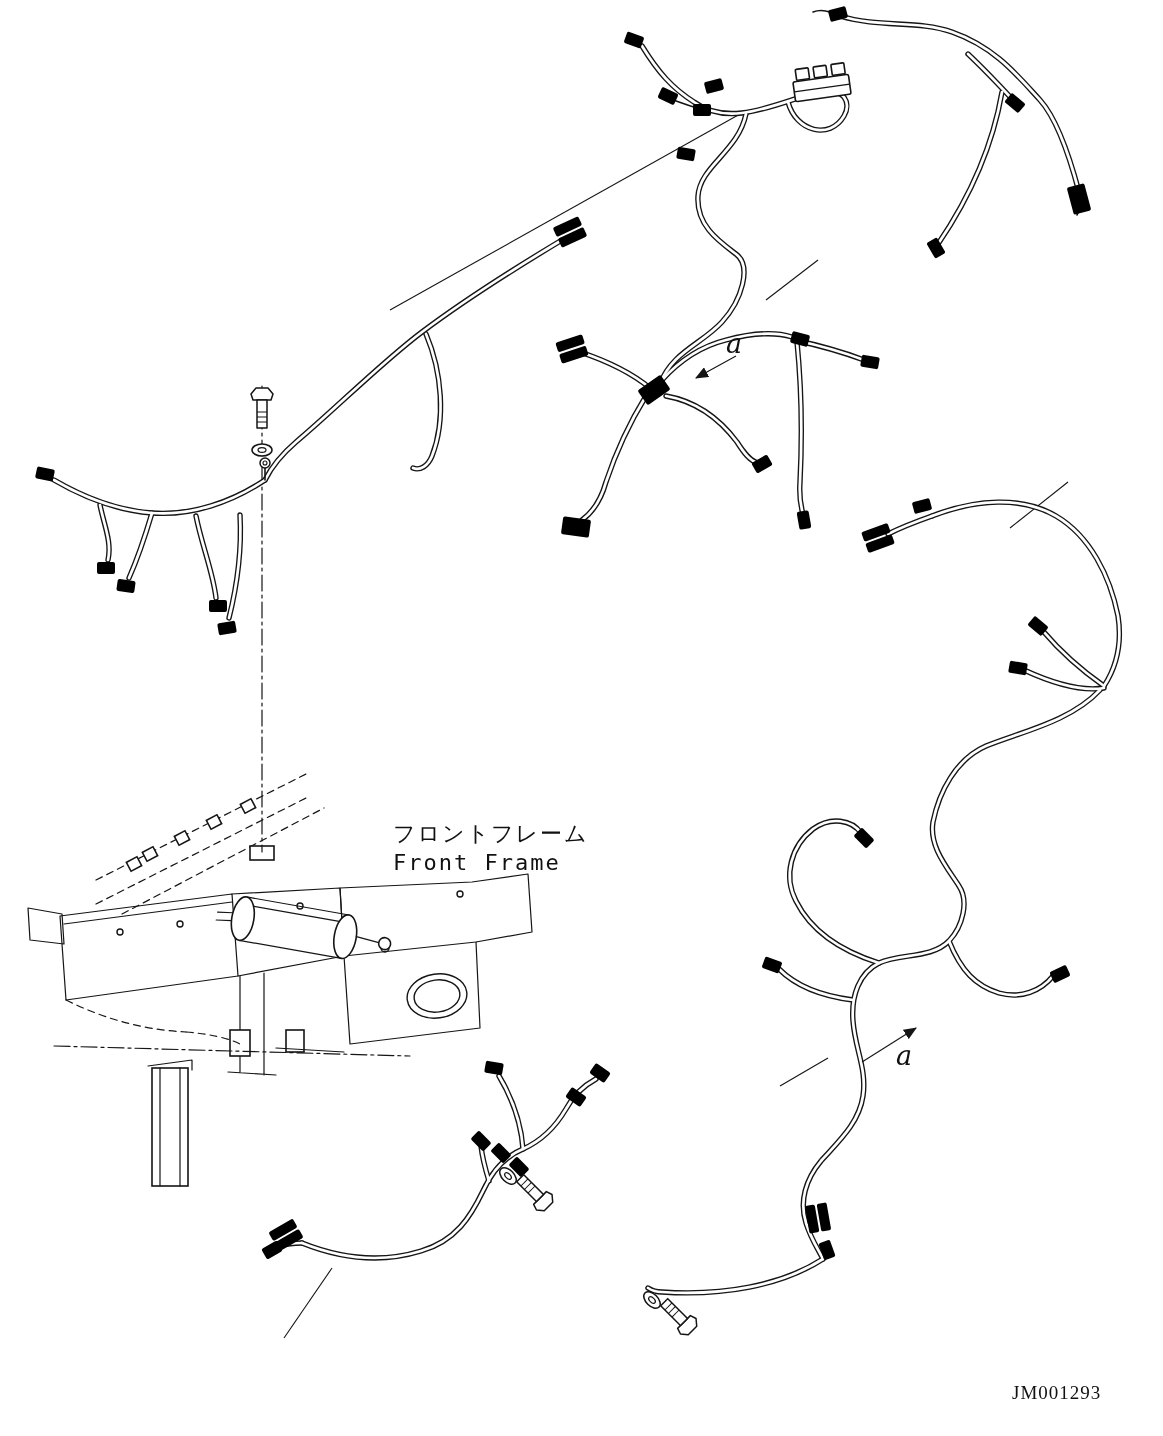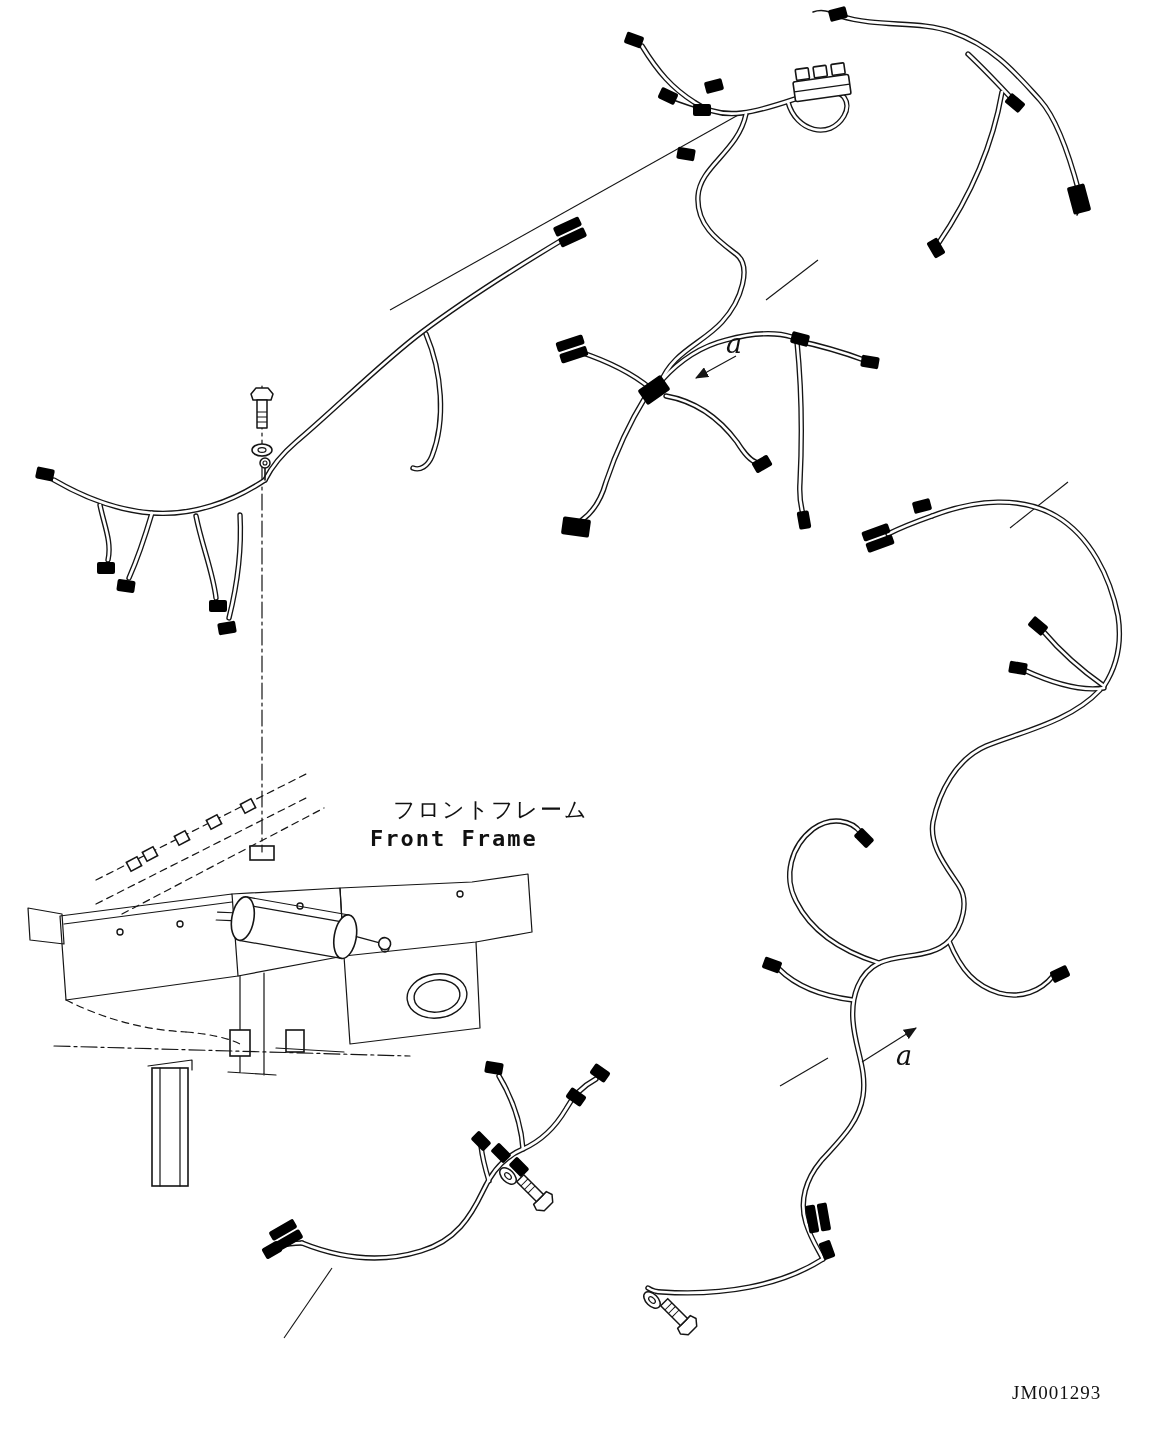--- a/index.html
+++ b/index.html
@@ -2,21 +2,21 @@
 <html><head>
 <meta charset="utf-8">
 <style>
   html,body{margin:0;padding:0;background:#888;}
   #stage{
     position:relative;width:1163px;height:1436px;background:#ffffff;
     overflow:hidden;font-family:"DejaVu Sans Mono","Liberation Mono",monospace;
   }
   #art{position:absolute;left:0;top:0;}
   .lbl{position:absolute;color:#111;white-space:nowrap;}
-  .lbl-frame{font-size:22px;letter-spacing:2px;}
+  .lbl-frame{font-size:22px;letter-spacing:2px;margin-top:24px;}
   .lbl-a{font-size:27px;font-family:"DejaVu Serif","Liberation Serif",serif;font-style:italic;}
   .lbl-dwg{font-size:19px;letter-spacing:1px;font-family:Liberation Serif, serif;}
   
   .tube-o{fill:none;stroke:#151515;stroke-width:5.4;stroke-linecap:round;stroke-linejoin:round;}
   .tube-i{fill:none;stroke:#ffffff;stroke-width:2.7;stroke-linecap:round;stroke-linejoin:round;}
   .wire{fill:none;stroke:#151515;stroke-width:1.6;stroke-linecap:round;}
   .thin{fill:none;stroke:#151515;stroke-width:1.2;stroke-linecap:round;stroke-linejoin:round;}
   .leader{fill:none;stroke:#151515;stroke-width:1.1;}
   .dash{stroke-dasharray:7 5;}
   .dashdot{stroke-dasharray:16 4 3 4;}
@@ -305,17 +305,17 @@
 
     <g>
       <path class="leader" d="M736,356 L696,378" marker-end="url(#ah)"></path>
     </g>
     <g>
       <path class="leader" d="M862,1062 L916,1028" marker-end="url(#ah)"></path>
     </g>
   </svg>
 
   <div class="lbl lbl-frame" style="left:393px;top:795px;">フロントフレーム</div>
-  <div class="lbl lbl-frame" style="left:370px;top:826px;font-weight:bold;">Front Frame</div>
+  <div class="lbl lbl-frame" style="left:393px;top:826px;">Front Frame</div>
   <div class="lbl lbl-a" style="left:726px;top:328px;">a</div>
   <div class="lbl lbl-a" style="left:896px;top:1040px;">a</div>
   <div class="lbl lbl-dwg" style="left:1012px;top:1382px;">JM001293</div>
 </div>
 
 </body></html>

